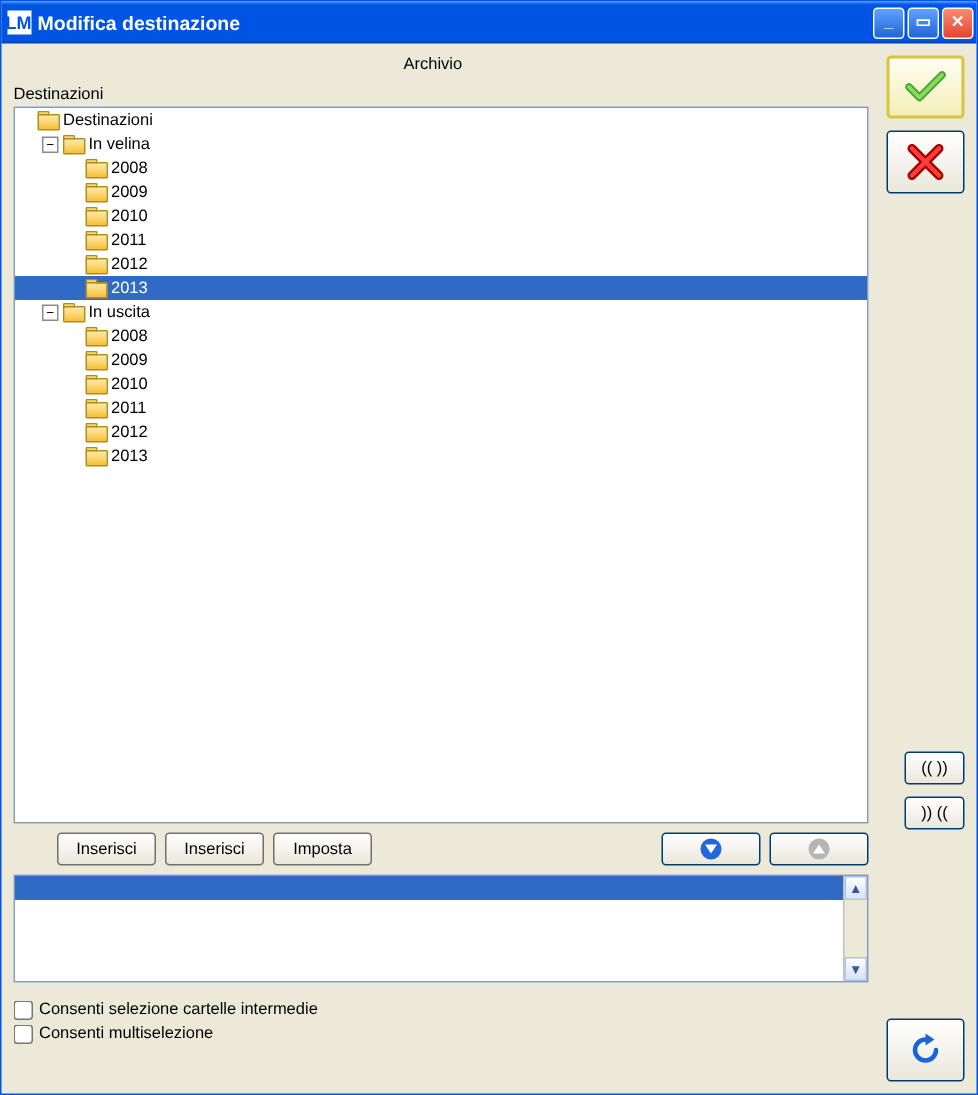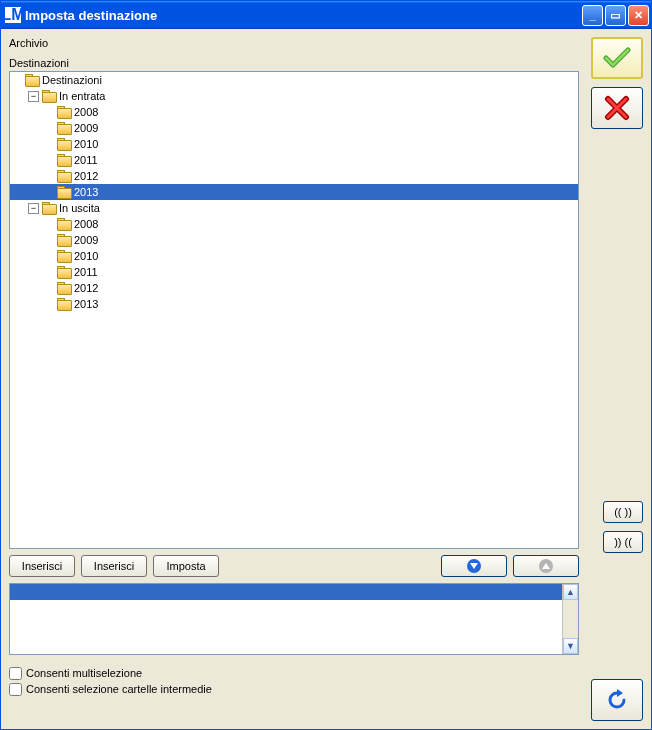--- a/index.html
+++ b/index.html
@@ -27,24 +27,24 @@
     align-items: center;
     padding: 0 2px 0 4px;
     color: #fff;
   }
   .titlebar .app-icon {
     width: 16px; height: 16px;
     background: #fff;
     margin-right: 4px;
     display: flex;
     align-items: center;
-    justify-content: center;
+    justify-content: flex-end;
     color: #0054e3;
     font-weight: bold;
-    font-size: 16px;
+    font-size: 12px;
   }
   .titlebar .title {
     flex: 1;
     font-weight: bold;
     font-size: 13px;
   }
   .titlebar .win-btn {
     width: 21px; height: 21px;
     margin-left: 2px;
     border: 1px solid #fff;
@@ -76,20 +76,21 @@
     display: flex;
     flex-direction: column;
     align-items: flex-end;
     gap: 8px;
   }
   .row-archivio {
     display: flex;
     align-items: center;
     gap: 10px;
     margin-bottom: 4px;
+    flex-direction: column;
   }
   .row-archivio .lbl { color: #000; width:50px; }
   .archivio-input {
     flex: 1;
     height: 20px;
     border: 1px solid #7f9db9;
     background: #fff;
     color: #1a2d99;
     padding: 1px 4px;
     font: inherit;
@@ -151,20 +152,21 @@
   .tree-node.selected {
     background: #316ac5;
     color: #fff;
   }
   .tree-node .label { }
   .btn-row {
     display: flex;
     align-items: center;
     gap: 6px;
     margin-top: 6px;
+    margin-left: 29px;
   }
   .btn {
     height: 22px;
     min-width: 66px;
     padding: 0 10px;
     border: 1px solid #707070;
     border-radius: 3px;
     background: linear-gradient(to bottom,#fff,#eae7da);
     font: inherit;
     cursor: pointer;
@@ -232,21 +234,21 @@
   svg { display:block; }
 </style>
 </head>
 <body>
 
 <div class="window">
   <div class="titlebar">
     <div class="app-icon">
         <span>LM</span>
       </div>
-    <div class="title">Imposta destinazione</div>
+    <div class="title">Modifica destinazione</div>
     <div class="win-btn win-min">
         <span>_</span>
       </div>
     <div class="win-btn win-max">
         <span>▭</span>
       </div>
     <div class="win-btn win-close">
         <span>✕</span>
       </div>
   </div>
@@ -264,21 +266,21 @@
           <div class="tree-node">
             <span class="ind" style="width: 0px;"></span>
             <span class="toggle-placeholder"></span>
             <span class="folder"></span>
             <span class="label">Destinazioni</span>
           </div>
           <div class="tree-node">
             <span class="ind" style="width: 16px;"></span>
             <span class="toggle">−</span>
             <span class="folder"></span>
-            <span class="label">In entrata</span>
+            <span class="label">In velina</span>
           </div>
           <div class="tree-node">
             <span class="ind" style="width: 32px;"></span>
             <span class="toggle-placeholder"></span>
             <span class="folder"></span>
             <span class="label">2008</span>
           </div>
           <div class="tree-node">
             <span class="ind" style="width: 32px;"></span>
             <span class="toggle-placeholder"></span>
@@ -374,25 +376,25 @@
         <div class="strip"></div>
         <div class="scrollbar">
           <div class="scroll-btn up">▲</div>
           <div class="scroll-btn down">▼</div>
         </div>
       </div>
 
       <div class="checks">
         <label class="check-row">
           <input type="checkbox" style="">
-          <span>Consenti multiselezione</span>
+          <span>Consenti selezione cartelle intermedie</span>
         </label>
         <label class="check-row">
           <input type="checkbox" style="">
-          <span>Consenti selezione cartelle intermedie</span>
+          <span>Consenti multiselezione</span>
         </label>
       </div>
     </div>
 
     <div class="side-col">
       <div class="big-btn ok">
         <svg width="28" height="24" viewBox="0 0 28 24">
           <path d="M3 12 L10 19 L25 4" fill="none" stroke="#49a63e" stroke-width="5" stroke-linecap="round" stroke-linejoin="round"></path>
           <path d="M3 12 L10 19 L25 4" fill="none" stroke="#8edc55" stroke-width="2.5" stroke-linecap="round" stroke-linejoin="round"></path>
         </svg>

